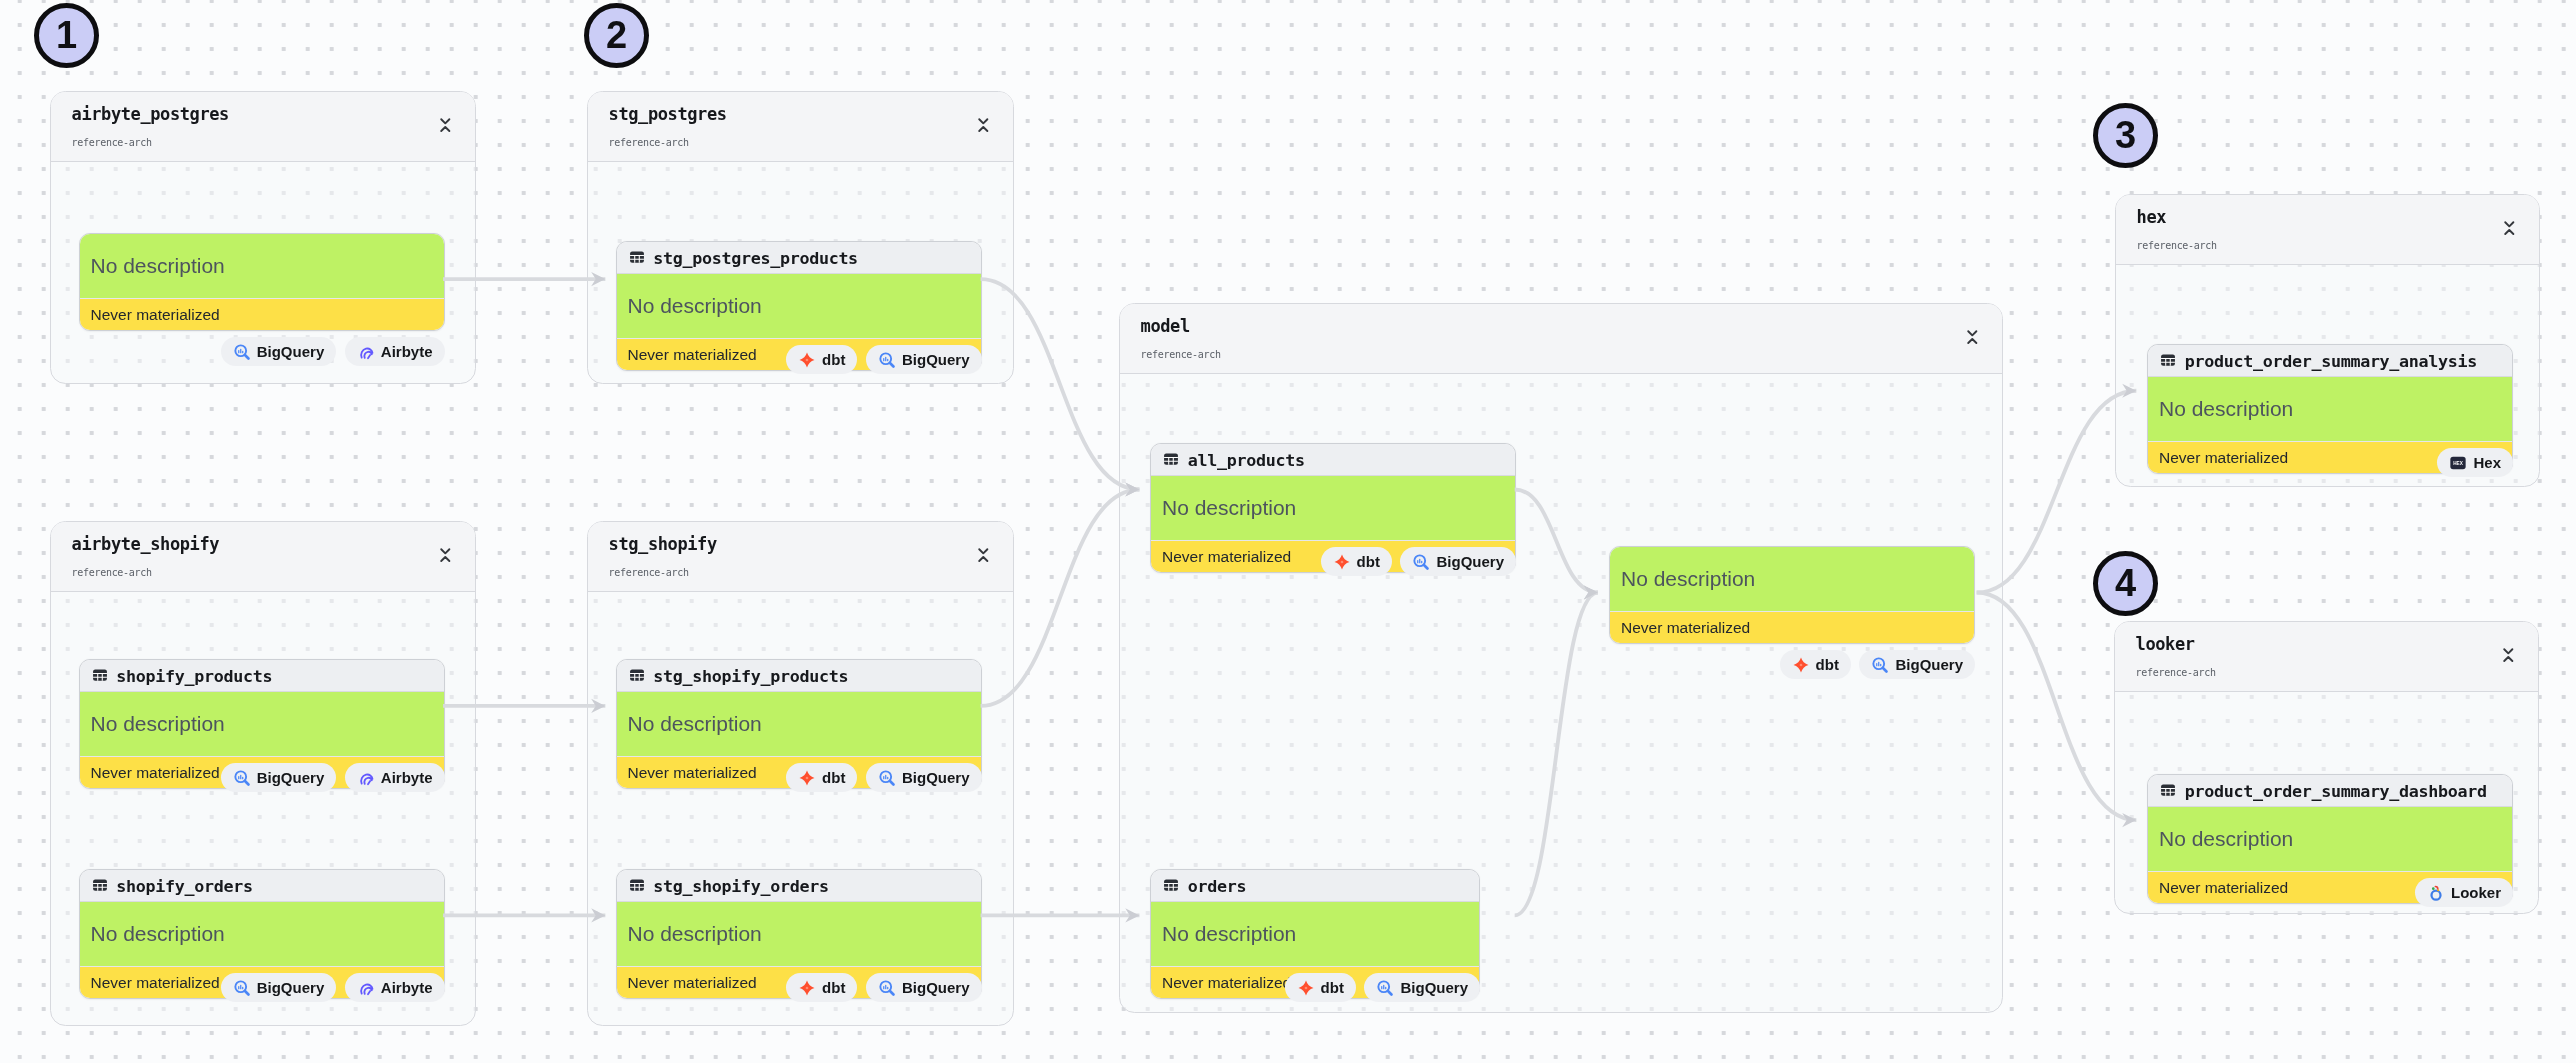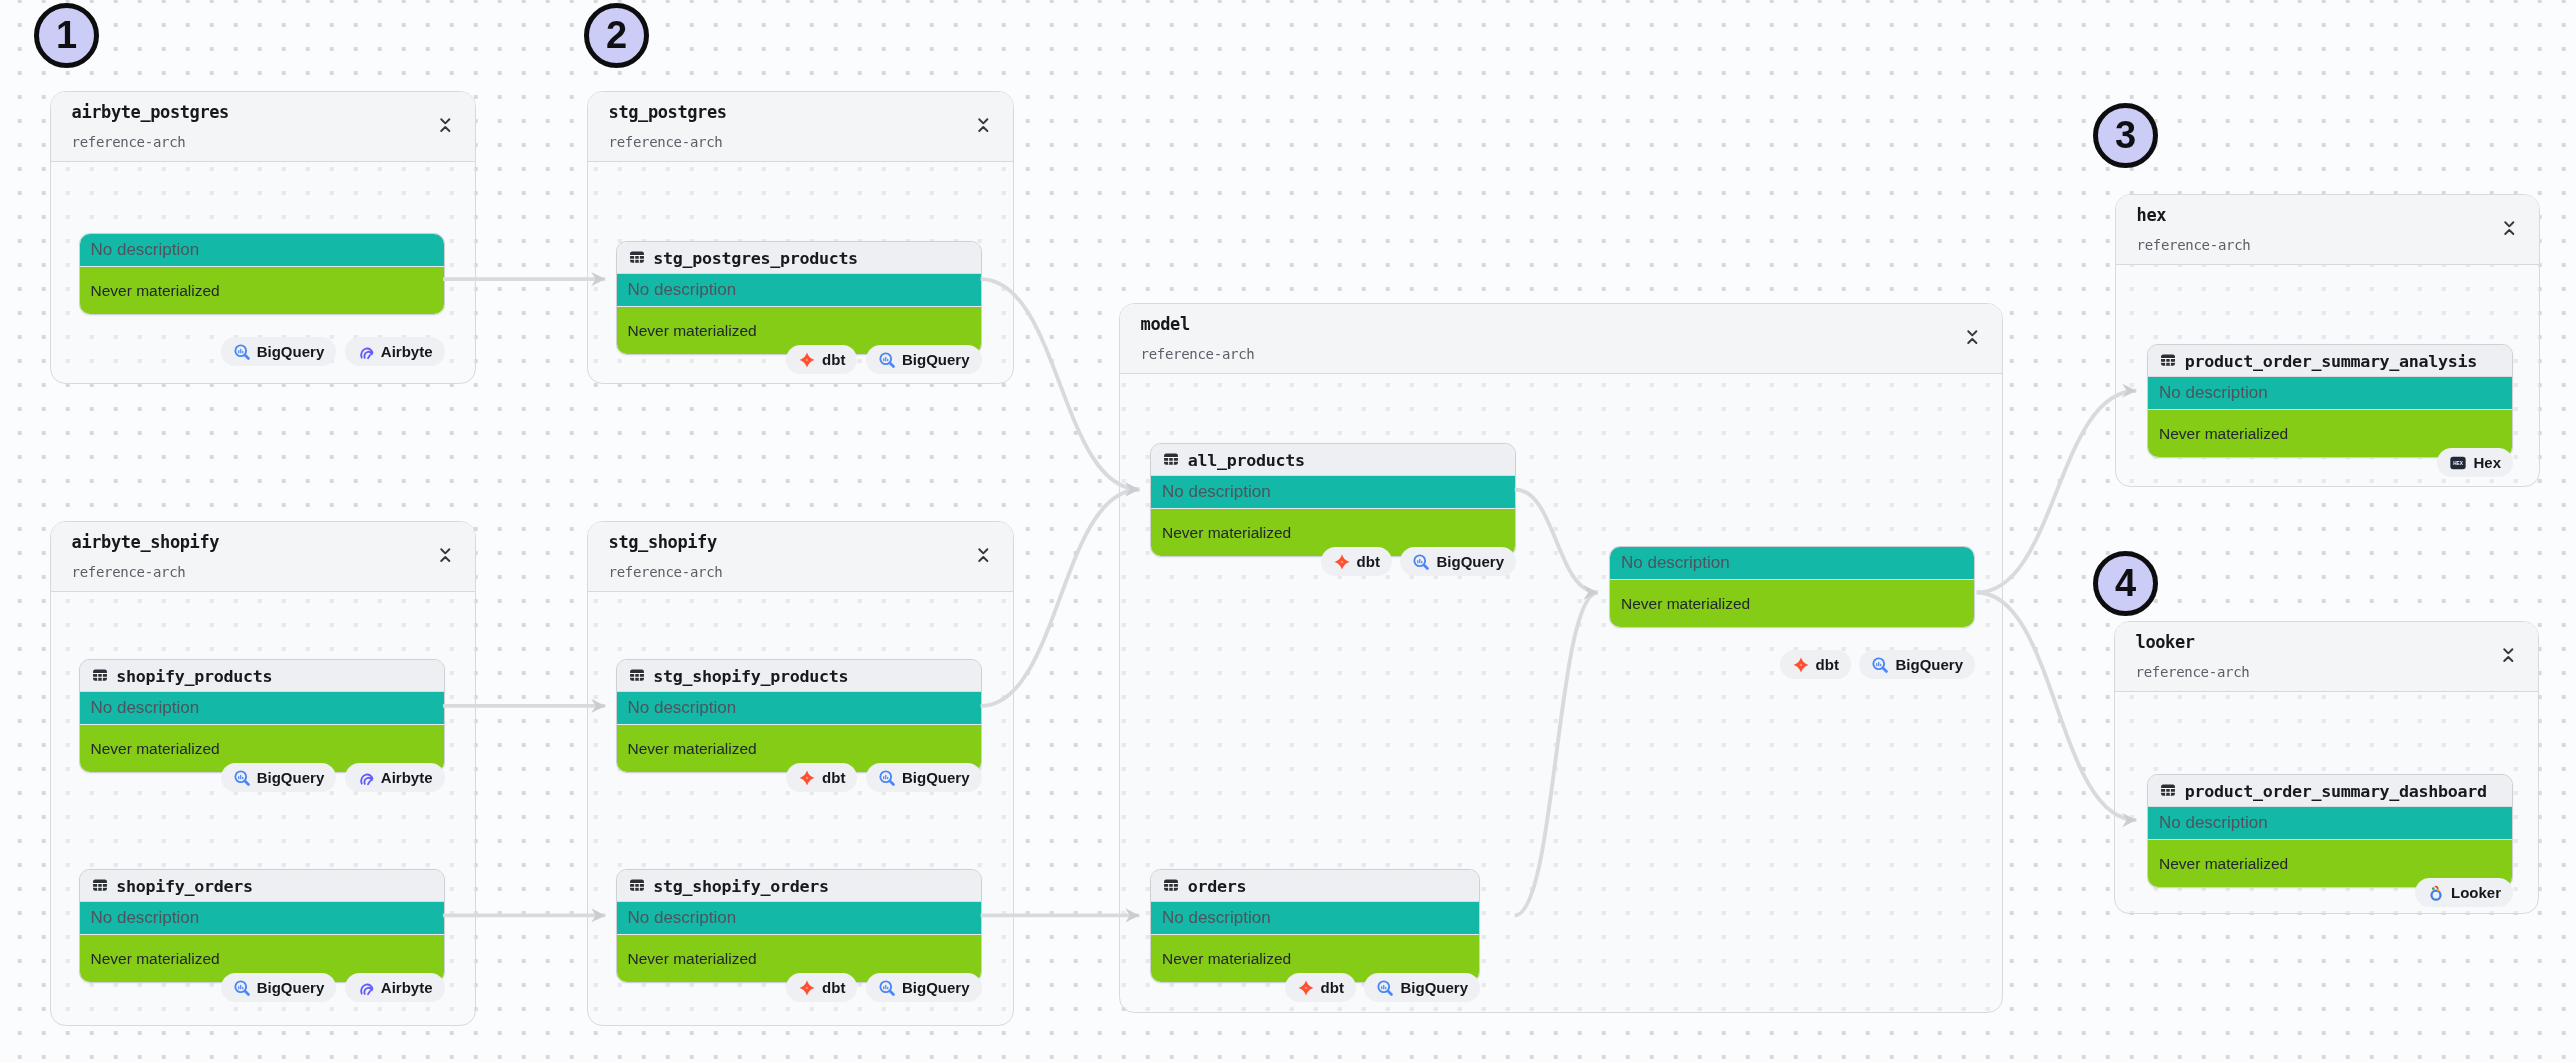--- a/index.html
+++ b/index.html
@@ -31,21 +31,21 @@
     display:flex;flex-direction:column;justify-content:center;
     padding:0 20.6px;box-sizing:border-box;
   }
   .group-title{
     font-family:"DejaVu Sans Mono", monospace;
     font-weight:700;font-size:17px;line-height:1.12;
     color:#16181c;letter-spacing:-0.4px;
   }
   .group-subtitle{
     font-family:"DejaVu Sans Mono", monospace;
-    font-size:14px;color:#5a5f67;letter-spacing:-0.3px;margin-top:12px;
+    font-size:10px;color:#5a5f67;letter-spacing:-0.3px;margin-top:12px;
   }
   .collapse-btn{
     position:absolute;top:50%;right:19px;transform:translateY(-50%);
     width:22px;height:22px;display:flex;align-items:center;justify-content:center;
     cursor:pointer;background:none;border:none;padding:0;
   }
   
   .node{position:absolute;width:366px;z-index:2;}
   .card{
     border:1.3px solid #cdd0d5;
@@ -56,26 +56,26 @@
     box-shadow:0 0.9px 1.7px rgba(20,24,30,0.05);
   }
   .row-title{
     height:31px;display:flex;align-items:center;gap:7.7px;
     padding:0 11px;background:#edeff2;border-bottom:0.9px solid #d9dbdf;
     font-family:"DejaVu Sans Mono", monospace;font-weight:700;
     font-size:16.7px;color:#17191d;letter-spacing:-0.3px;white-space:nowrap;
   }
   .row-desc{
     height:32px;display:flex;align-items:center;
-    padding:0 11px;background:#14b8a6;border-bottom:0.9px solid #e5e7ea;
-    font-size:17px;color:#4d545e;
+    padding:16px 11px;background:#bef264;border-bottom:0.9px solid #e5e7ea;
+    font-size:21px;color:#4d545e;
   }
   .row-status{
     height:31px;display:flex;align-items:center;
-    padding:8px 11px;background:#84cc16;
+    padding:0 11px;background:#fde047;
     font-size:15.5px;color:#23272d;
   }
   .badge-row{
     position:absolute;top:104px;right:0;
     display:flex;gap:8.6px;justify-content:flex-end;
   }
   .badge{
     height:29px;display:flex;align-items:center;gap:6px;
     padding:0 12px;background:#eef0f3;border-radius:14.6px;
     font-size:15px;font-weight:700;color:#15171a;white-space:nowrap;

